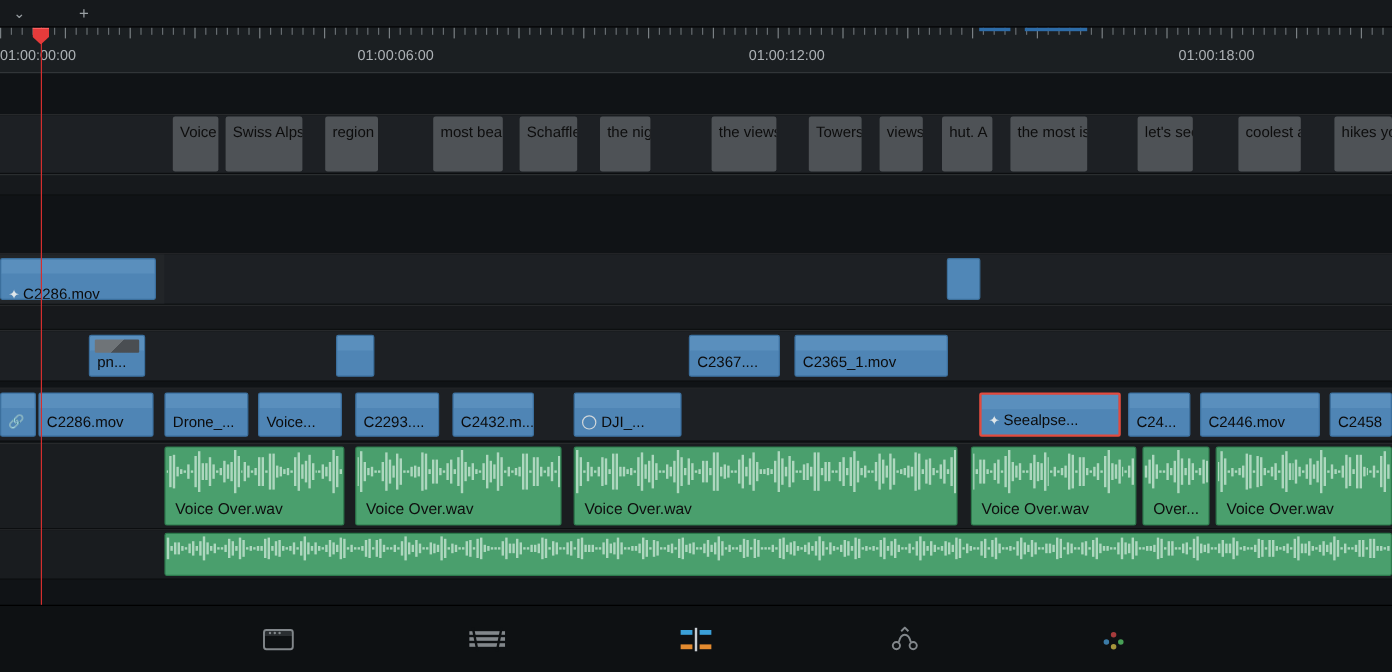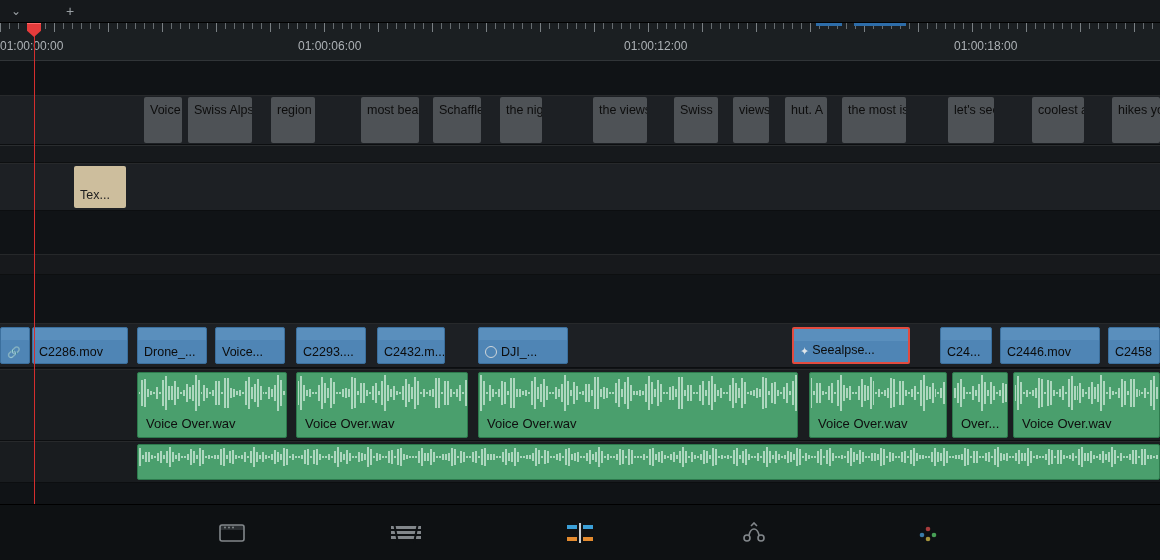--- a/index.html
+++ b/index.html
@@ -208,21 +208,21 @@
       <div class="tick" style="left:1116px"></div>
       <div class="tick" style="left:1125px"></div>
       <div class="tick major" style="left:1134px"></div>
       <div class="tick" style="left:1143px"></div>
       <div class="tick" style="left:1152px"></div>
     </div>
   <div id="ruler-labels">
       <div class="time-lbl" style="left:0px">01:00:00:00</div>
       <div class="time-lbl" style="left:298px">01:00:06:00</div>
       <div class="time-lbl" style="left:624px">01:00:12:00</div>
-      <div class="time-lbl" style="left:954px">01:00:18:00</div>
+      <div class="time-lbl" style="left:982px">01:00:18:00</div>
     </div>
   <div id="ruler-inout">
       <div class="in-out-bar" style="left:816px;width:26px"></div>
       <div class="in-out-bar" style="left:854px;width:52px"></div>
     </div>
 </div>
 
 <div class="playhead-line" id="ph-line" style="left: 34px;"></div>
 <div class="playhead-head" id="ph-head" style="left: 34px;"></div>
 
@@ -231,42 +231,63 @@
   <div class="track tr-sub">
     <div class="track-bg"></div>
     <div id="sub-clips">
         <div class="clip sub" style="left:144px;width:38px">Voice</div>
         <div class="clip sub" style="left:188px;width:64px">Swiss Alps in</div>
         <div class="clip sub" style="left:271px;width:44px">region</div>
         <div class="clip sub" style="left:361px;width:58px">most beauti</div>
         <div class="clip sub" style="left:433px;width:48px">Schaffler</div>
         <div class="clip sub" style="left:500px;width:42px">the nig</div>
         <div class="clip sub" style="left:593px;width:54px">the views</div>
-        <div class="clip sub" style="left:674px;width:44px">Swiss</div>
+        <div class="clip sub" style="left:674px;width:44px">Towers</div>
         <div class="clip sub" style="left:733px;width:36px">views</div>
         <div class="clip sub" style="left:785px;width:42px">hut. A</div>
         <div class="clip sub" style="left:842px;width:64px">the most is</div>
         <div class="clip sub" style="left:948px;width:46px">let's see</div>
         <div class="clip sub" style="left:1032px;width:52px">coolest an</div>
         <div class="clip sub" style="left:1112px;width:48px">hikes you</div>
       </div>
   </div>
 
   <div class="spacer"></div>
 
-  <div class="track tr-v3">
+
+  <div class="track tr-v2b">
     <div class="track-bg"></div>
-    <div id="tex-clip">
-        <div class="clip tex" style="left:74px;width:52px;top:2px;bottom:2px;">Tex...</div>
+    <div class="header-dark"></div>
+    <span class="row-icon" style="left:10px;color:#cfd6da;font-size:12px;">✦</span>
+    <div id="v2b-clips">
+        <div class="clip vid tall" style="left:0px;width:130px"><span class="fx">✦</span>C2286.mov</div>
+      </div>
+    <div id="v2b-marker">
+        <div class="clip still" style="left:789px;width:28px"></div>
       </div>
   </div>
 
-
   <div class="spacer2"></div>
 
+  <div class="track tr-v2a">
+    <div class="track-bg"></div>
+    <div id="v2a-clips">
+        <div class="clip vid" style="left:74px;width:47px">
+          <div class="pn-top"></div>
+          <span style="position:absolute;left:6px;bottom:4px;">pn...</span>
+        </div>
+        <div class="clip vid nolabel" style="left:280px;width:32px"></div>
+        <div class="clip vid" style="left:574px;width:76px">
+          <span style="position:absolute;left:6px;bottom:4px;">C2367....</span>
+        </div>
+        <div class="clip vid" style="left:662px;width:128px">
+          <span style="position:absolute;left:6px;bottom:4px;">C2365_1.mov</span>
+        </div>
+      </div>
+  </div>
 
   <div class="track tr-v1">
     <div class="track-bg"></div>
     <span class="row-icon" style="left:8px;top:14px;">
       <svg width="14" height="14" viewBox="0 0 24 24" fill="none" stroke="#c5cbd0" stroke-width="2.2">
           <path d="M10 13a5 5 0 0 0 7 0l3-3a5 5 0 0 0-7-7l-1 1"></path>
           <path d="M14 11a5 5 0 0 0-7 0l-3 3a5 5 0 0 0 7 7l1-1"></path>
         </svg>
     </span>
     <div id="v1-clips">
@@ -284,21 +305,21 @@
         </div>
         <div class="clip vid" style="left:296px;width:70px">
           <span style="position:absolute;left:6px;bottom:4px;">C2293....</span>
         </div>
         <div class="clip vid" style="left:377px;width:68px">
           <span style="position:absolute;left:6px;bottom:4px;">C2432.m...</span>
         </div>
         <div class="clip vid" style="left:478px;width:90px">
           <span style="position:absolute;left:6px;bottom:4px;"><span class="stab"></span>DJI_...</span>
         </div>
-        <div class="clip vid sel" style="left:792px;width:118px">
+        <div class="clip vid sel" style="left:816px;width:118px">
           <span style="position:absolute;left:6px;bottom:4px;"><span class="fx">✦</span>Seealpse...</span>
         </div>
         <div class="clip vid" style="left:940px;width:52px">
           <span style="position:absolute;left:6px;bottom:4px;">C24...</span>
         </div>
         <div class="clip vid" style="left:1000px;width:100px">
           <span style="position:absolute;left:6px;bottom:4px;">C2446.mov</span>
         </div>
         <div class="clip vid" style="left:1108px;width:52px">
           <span style="position:absolute;left:6px;bottom:4px;">C2458</span>

